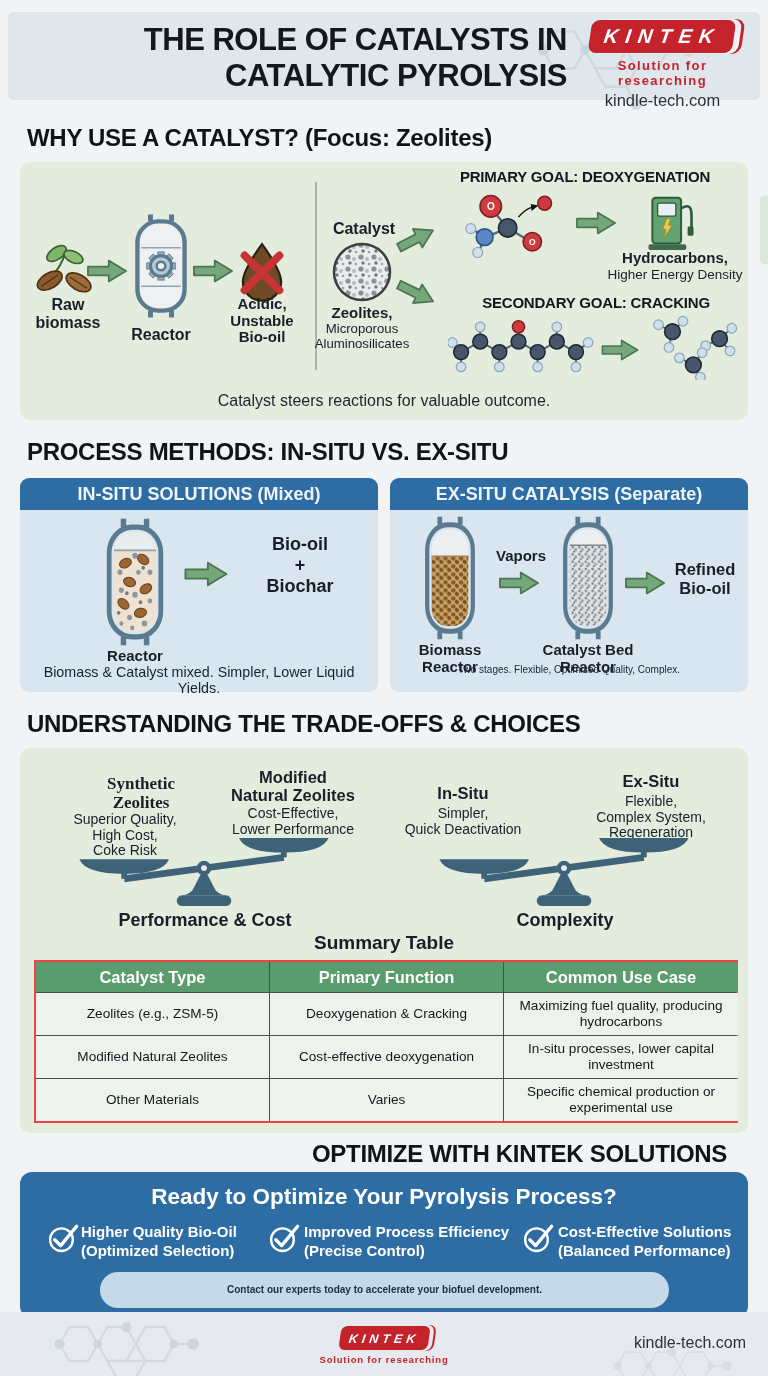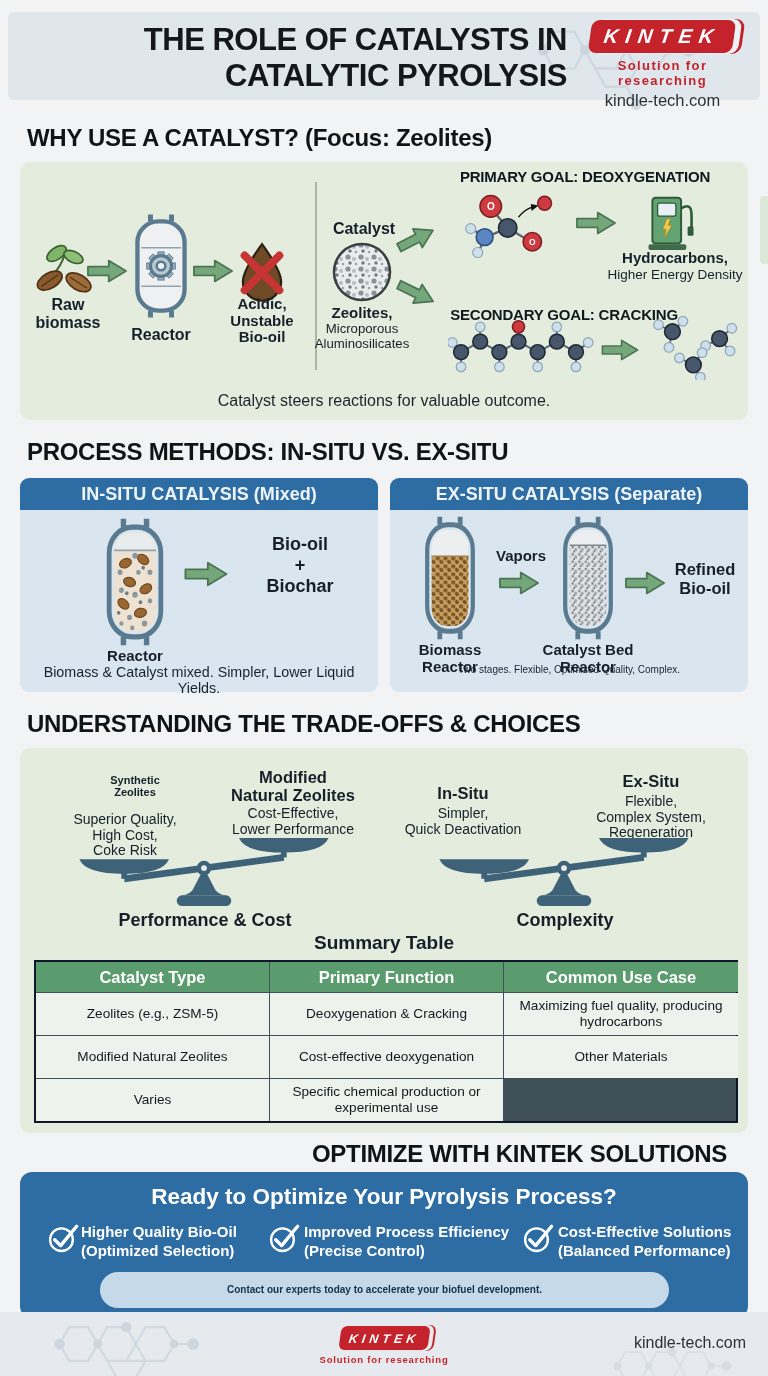--- a/index.html
+++ b/index.html
@@ -15,21 +15,21 @@
   .card-head{background:#2e6da3;border-radius:9px 9px 0 0;color:#eef4f9;
              font-weight:bold;font-size:18px;text-align:center;line-height:32px;}
   .lbl{color:#17202a;line-height:1.12;}
   .divider{width:2px;background:#a9b4a9;}
   .klogo{display:inline-block;background:#c4232b;border-radius:8px;padding:5px 14px;
          transform:skewX(-8deg);box-shadow:5px 0 0 1px #eef1f3,8px 0 0 1px #c4232b;}
   .klogo .ktxt{color:#fff;font-weight:bold;font-style:italic;letter-spacing:7px;font-size:20px;}
   .klogo-sm{padding:3px 9px;border-radius:6px;box-shadow:3px 0 0 1px #e6eaee,5px 0 0 1px #c4232b;}
   .klogo-sm .ktxt{letter-spacing:4px;font-size:12.5px;}
   .tagline{color:#c4232b;font-weight:bold;font-size:13px;letter-spacing:1.4px;}
-  .tbl{display:grid;grid-template-columns:233px 233px 234px;border:2px solid #0f172a;background:#3f5157;grid-gap:1px;}
+  .tbl{display:grid;grid-template-columns:233px 233px 234px;border:2px solid #ef4444;background:#3f5157;grid-gap:1px;}
   .tbl .hc{background:#5b9c6e;color:#fff;font-weight:bold;font-size:16.5px;
            display:flex;align-items:center;justify-content:center;height:30px;}
   .tbl .c{background:#edf3ec;font-size:13.6px;color:#121a1f;display:flex;align-items:center;
           justify-content:center;text-align:center;height:42px;line-height:1.15;padding:0 6px;box-sizing:border-box;}
   .benefit{color:#fff;font-weight:bold;font-size:15px;line-height:1.25;}
   .pill{background:#c5d9e8;border-radius:18px;color:#14304a;font-weight:bold;
         font-size:10px;text-align:center;line-height:36px;}
   .goal{font-weight:bold;font-size:15px;color:#10181f;letter-spacing:-0.2px;}
 </style>
 </head>
@@ -205,21 +205,21 @@
     <rect x="8" y="12" width="44" height="70" rx="5" fill="#63a371" stroke="#2f5b3a" stroke-width="3"></rect>
     <rect x="16" y="20" width="28" height="20" rx="3" fill="#e8f0f6" stroke="#2f5b3a" stroke-width="2"></rect>
     <polygon points="30,44 24,60 29,60 26,74 38,54 32,54 36,44" fill="#f2c94c" stroke="#a88616" stroke-width="1"></polygon>
     <path d="M52 28 C66 20 68 28 68 40 V58" stroke="#2f5b3a" stroke-width="4" fill="none"></path>
     <rect x="62" y="56" width="9" height="14" rx="2" fill="#2f5b3a"></rect>
     <rect x="2" y="83" width="58" height="9" rx="3" fill="#3f6b4a"></rect>
   </svg>
   <div class="abs ctr b lbl" style="left:595px;top:250px;width:160px;font-size:15px;">Hydrocarbons,</div>
   <div class="abs ctr lbl" style="left:588px;top:267px;width:174px;font-size:13.5px;">Higher Energy Density</div>
 
-  <div class="abs ctr goal" style="left:424px;top:294px;width:280px;margin-top:12px;">SECONDARY GOAL: CRACKING</div>
+  <div class="abs ctr goal" style="left:456px;top:294px;width:280px;">SECONDARY GOAL: CRACKING</div>
   <svg class="abs" style="left:448px;top:318px;" width="148" height="56" viewBox="0 0 170 62">
     <g stroke="#5a6672" stroke-width="2.5">
       <line x1="15" y1="38" x2="37" y2="26"></line>
         <line x1="37" y1="26" x2="59" y2="38"></line>
         <line x1="59" y1="38" x2="81" y2="26"></line>
       <line x1="81" y1="26" x2="103" y2="38"></line>
         <line x1="103" y1="38" x2="125" y2="26"></line>
         <line x1="125" y1="26" x2="147" y2="38"></line>
       <line x1="81" y1="26" x2="81" y2="10"></line>
         <line x1="15" y1="38" x2="5" y2="28"></line>
@@ -281,21 +281,21 @@
     <g fill="#47566b" stroke="#1f2a38" stroke-width="1.8">
       <circle cx="28" cy="20" r="9"></circle>
         <circle cx="82" cy="28" r="9"></circle>
         <circle cx="52" cy="58" r="9"></circle>
     </g>
   </svg>
   <div class="abs ctr lbl" style="left:20px;top:392px;width:728px;font-size:16px;color:#1c242c;">Catalyst steers reactions for valuable outcome.</div>
 
   <div class="abs h-sec" style="left:27px;top:438px;width:700px;">PROCESS METHODS: IN-SITU VS. EX-SITU</div>
 
-  <div class="abs card-head" style="left:20px;top:478px;width:358px;height:32px;">IN-SITU CATALYSIS (Mixed)</div>
+  <div class="abs card-head" style="left:20px;top:478px;width:358px;height:32px;">IN-SITU SOLUTIONS (Mixed)</div>
   <div class="abs card-body" style="left:20px;top:510px;width:358px;height:182px;"></div>
   <svg class="abs" style="left:101px;top:518px;" width="68" height="128" viewBox="0 0 100 170" preserveAspectRatio="none">
     <clipPath id="clipA">
         <rect x="19" y="19" width="62" height="132" rx="26"></rect>
       </clipPath>
     <path d="M33 12 V1 M67 12 V1 M33 158 V169 M67 158 V169" stroke="#5a7a90" stroke-width="8"></path>
     <g clip-path="url(#clipA)">
       <rect x="19" y="19" width="62" height="132" fill="#eee3d2"></rect>
       <rect x="19" y="19" width="62" height="24" fill="#e9eced"></rect>
       <line x1="19" y1="43" x2="81" y2="43" stroke="#8fa3b0" stroke-width="2"></line>
@@ -375,21 +375,21 @@
   <svg class="abs" style="left:624px;top:570px;" width="42" height="26">
       <use href="#sym-arrow"></use>
     </svg>
   <div class="abs pre ctr b lbl" style="left:664px;top:560px;width:82px;font-size:16.5px;line-height:1.15;">Refined
 Bio-oil</div>
   <div class="abs ctr lbl" style="left:394px;top:664px;width:350px;font-size:10px;color:#152433;">Two stages. Flexible, Optimized Quality, Complex.</div>
 
   <div class="abs h-sec" style="left:27px;top:710px;width:700px;">UNDERSTANDING THE TRADE-OFFS &amp; CHOICES</div>
   <div class="abs panel-green" style="left:20px;top:748px;width:728px;height:385px;"></div>
 
-  <div class="abs pre ctr b lbl" style="left:60px;top:774px;width:150px;font-size:11px;">Synthetic
+  <div class="abs pre ctr b lbl" style="left:66px;top:774px;width:150px;font-size:17px;font-family:Liberation Serif, serif;">Synthetic
 Zeolites</div>
   <div class="abs pre ctr lbl" style="left:42px;top:812px;width:166px;font-size:14px;">Superior Quality,
 High Cost,
 Coke Risk</div>
   <div class="abs pre ctr b lbl" style="left:208px;top:768px;width:170px;font-size:16.5px;">Modified
 Natural Zeolites</div>
   <div class="abs pre ctr lbl" style="left:208px;top:806px;width:170px;font-size:14px;">Cost-Effective,
 Lower Performance</div>
   <svg class="abs" style="left:64px;top:836px;" width="280" height="72">
       <use href="#sym-scale"></use>
@@ -411,20 +411,21 @@
   <div class="abs ctr b lbl" style="left:20px;top:932px;width:728px;font-size:19px;">Summary Table</div>
   <div class="abs tbl" style="left:34px;top:960px;width:700px;">
     <div class="hc">Catalyst Type</div>
     <div class="hc">Primary Function</div>
     <div class="hc">Common Use Case</div>
     <div class="c">Zeolites (e.g., ZSM-5)</div>
     <div class="c">Deoxygenation &amp; Cracking</div>
     <div class="c">Maximizing fuel quality, producing hydrocarbons</div>
     <div class="c">Modified Natural Zeolites</div>
     <div class="c">Cost-effective deoxygenation</div>
+    <div class="c">In-situ processes, lower capital investment</div>
     <div class="c">Other Materials</div>
     <div class="c">Varies</div>
     <div class="c">Specific chemical production or experimental use</div>
   </div>
 
   <div class="abs h-sec" style="left:27px;top:1140px;width:700px;text-align:right;">OPTIMIZE WITH KINTEK SOLUTIONS</div>
   <div class="abs" style="left:20px;top:1172px;width:728px;height:146px;background:#2e6da4;border-radius:12px;"></div>
   <div class="abs ctr" style="left:20px;top:1184px;width:728px;color:#fff;font-weight:bold;font-size:22.5px;">Ready to Optimize Your Pyrolysis Process?</div>
 
   <svg class="abs" style="left:47px;top:1222px;" width="34" height="32">

